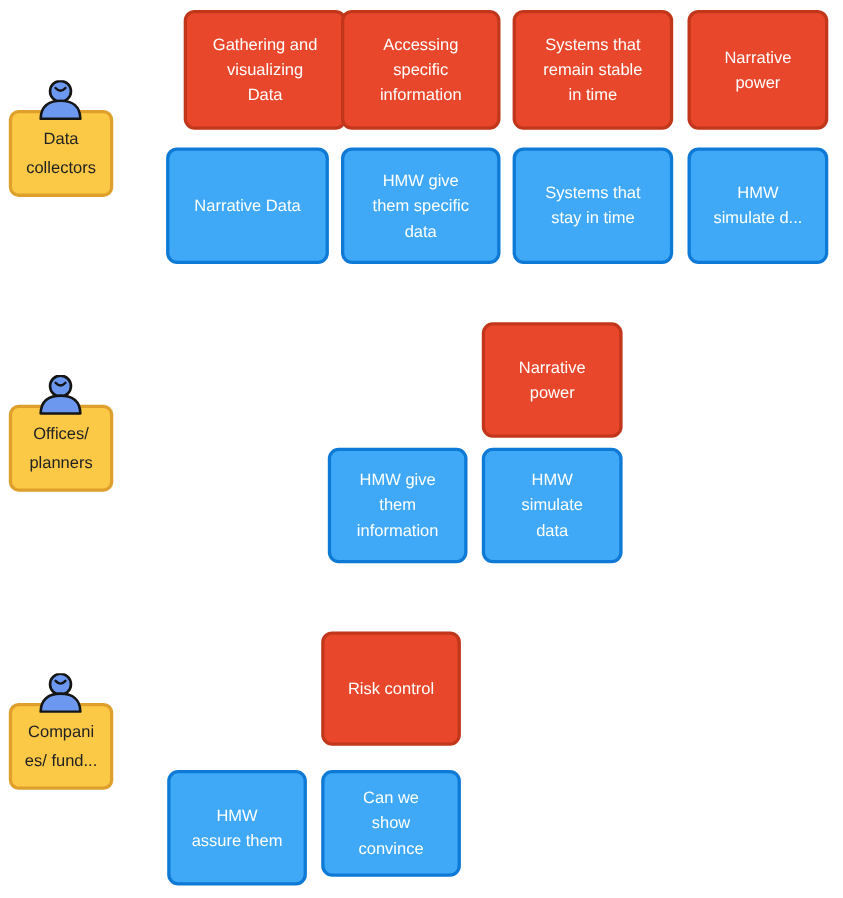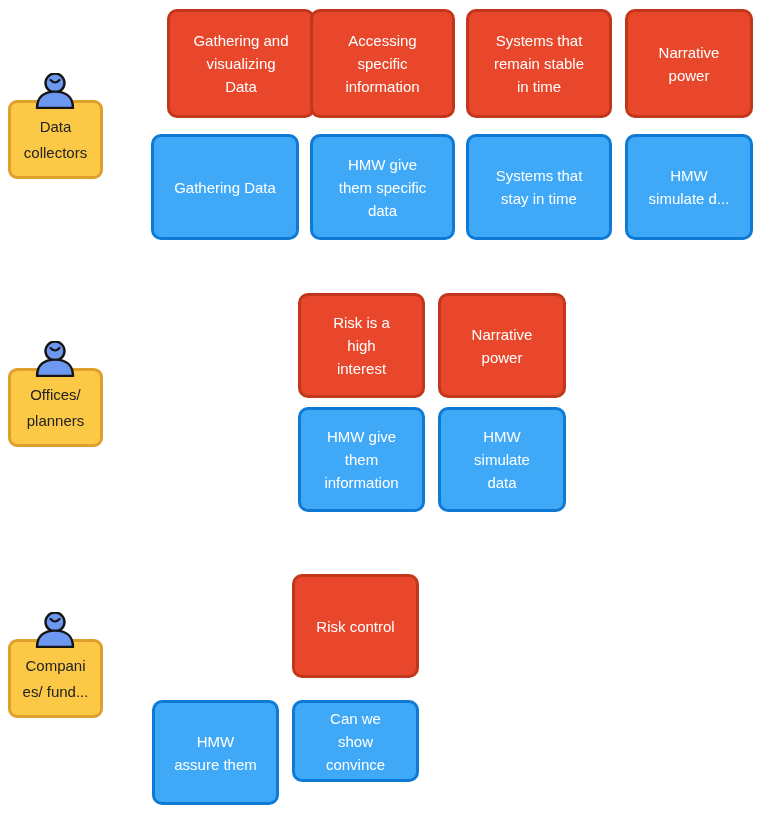--- a/index.html
+++ b/index.html
@@ -68,21 +68,21 @@
     <span class="card-label">Systems that
 remain stable
 in time</span>
   </div>
   <div class="card need" style="left:625px;top:9px;width:128px;height:109px">
     <span class="card-label">Narrative
 power</span>
   </div>
 
   <div class="card hmw" style="left:151px;top:134px;width:148px;height:106px">
-    <span class="card-label">Gathering Data</span>
+    <span class="card-label">Narrative Data</span>
   </div>
   <div class="card hmw" style="left:310px;top:134px;width:145px;height:106px">
     <span class="card-label">HMW give
 them specific
 data</span>
   </div>
   <div class="card hmw" style="left:466px;top:134px;width:146px;height:106px">
     <span class="card-label">Systems that
 stay in time</span>
   </div>
@@ -94,25 +94,20 @@
   <svg class="person-icon" style="left:33px;top:341px" width="44" height="36" viewBox="0 0 44 36">
     <ellipse class="head" cx="22" cy="10" rx="9.5" ry="9.5"></ellipse>
     <path class="smile" d="M17.5 7 Q22 12 26.5 7"></path>
     <path class="torso" d="M4 35 C4 24 11 18.6 22 18.6 C33 18.6 40 24 40 35 Z"></path>
   </svg>
   <div class="persona-sticky" style="left:8px;top:368px;width:95px;height:79px">
     <span class="persona-label">Offices/
 planners</span>
   </div>
 
-  <div class="card need" style="left:298px;top:293px;width:127px;height:105px">
-    <span class="card-label">Risk is a
-high
-interest</span>
-  </div>
   <div class="card need" style="left:438px;top:293px;width:128px;height:105px">
     <span class="card-label">Narrative
 power</span>
   </div>
 
   <div class="card hmw" style="left:298px;top:407px;width:127px;height:105px">
     <span class="card-label">HMW give
 them
 information</span>
   </div>
@@ -133,19 +128,19 @@
   </div>
 
   <div class="card need" style="left:292px;top:574px;width:127px;height:104px">
     <span class="card-label">Risk control</span>
   </div>
 
   <div class="card hmw" style="left:152px;top:700px;width:127px;height:105px">
     <span class="card-label">HMW
 assure them</span>
   </div>
-  <div class="card hmw" style="left:292px;top:700px;width:127px;height:82px">
+  <div class="card hmw" style="left:292px;top:700px;width:127px;height:97px">
     <span class="card-label">Can we
 show
 convince</span>
   </div>
 
 </div>
 
 </body></html>

